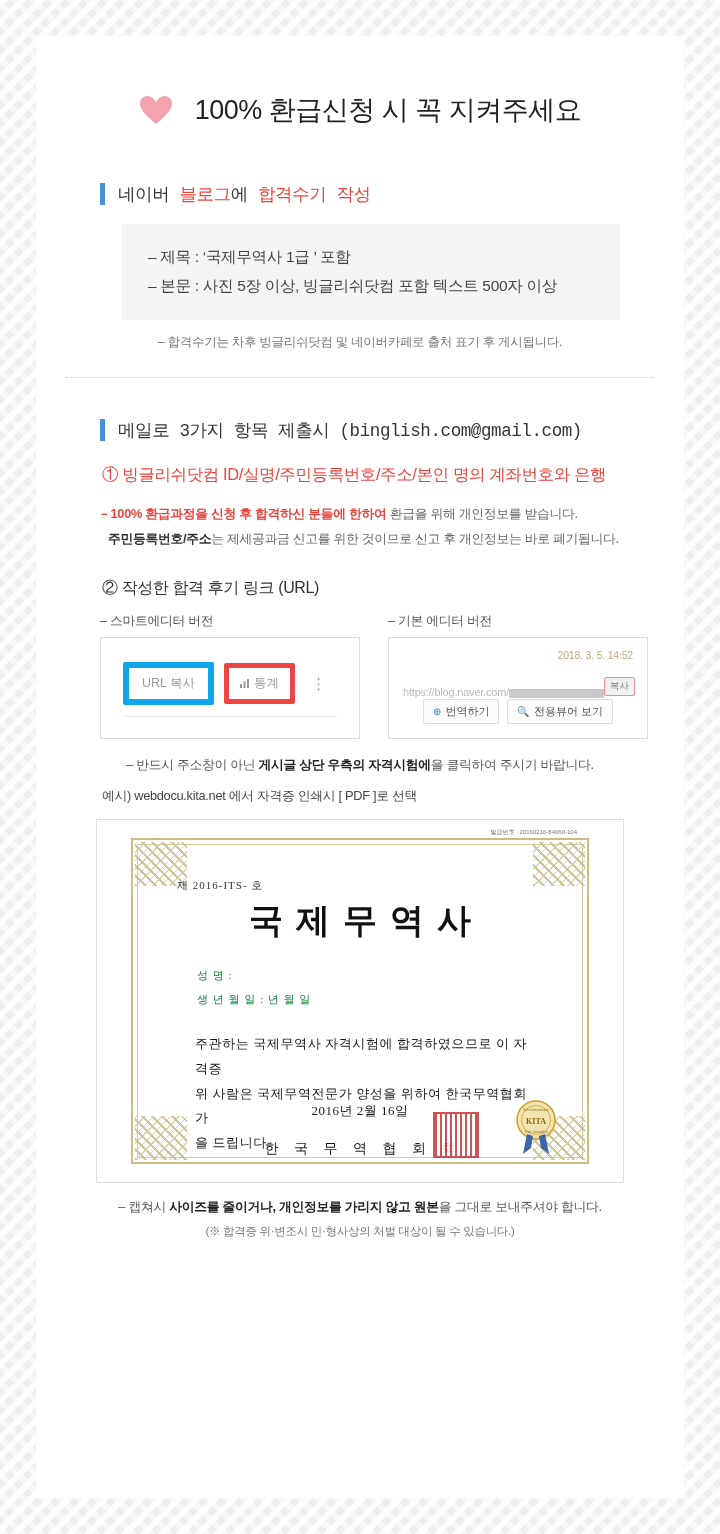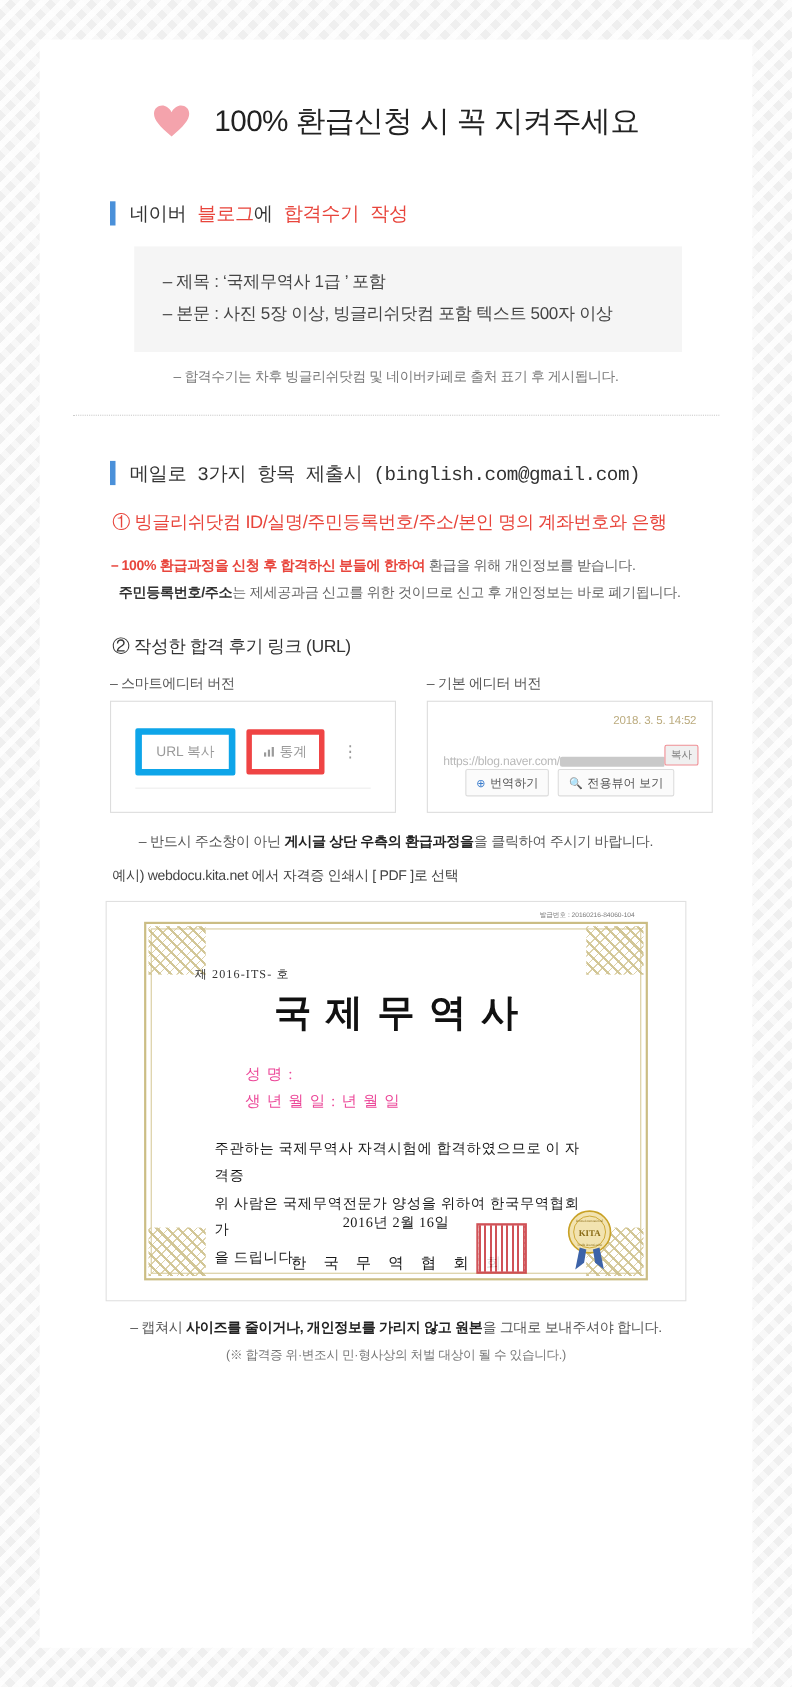--- a/index.html
+++ b/index.html
@@ -311,24 +311,24 @@
     text-align: center;
     font-family: "Liberation Serif", serif;
     font-size: 34px;
     letter-spacing: 13px;
     color: #111111;
     font-weight: bold;
     text-indent: 13px;
   }
   .cert-field {
     position: absolute;
-    left: 90px;
+    left: 64px;
     font-family: "Liberation Serif", serif;
-    font-size: 14px;
-    color: #ec4899;
+    font-size: 11px;
+    color: #15803d;
     letter-spacing: 1px;
   }
   .cert-f1 { top: 128px; }
   .cert-f2 { top: 152px; }
   .cert-body {
     position: absolute;
     left: 62px;
     right: 56px;
     top: 192px;
     font-family: "Liberation Serif", serif;
@@ -489,21 +489,21 @@
           <span class="bs-btn">
             <span class="gi">🔍</span>
             <span>전용뷰어 보기</span>
           </span>
         </div>
       </div>
     </div>
 
   </div>
 
-  <div class="note-center"><span>– 반드시 주소창이 아닌 </span><b>게시글 상단 우측의 환급과정을</b><span>을 클릭하여 주시기 바랍니다.</span></div>
+  <div class="note-center"><span>– 반드시 주소창이 아닌 </span><b>게시글 상단 우측의 자격시험에</b><span>을 클릭하여 주시기 바랍니다.</span></div>
 
   <div class="example-line">예시) webdocu.kita.net 에서 자격증 인쇄시 [ PDF ]로 선택</div>
 
   <div class="cert-wrap">
     <div class="cert-inner">
       <div class="corner c-tl"></div>
       <div class="corner c-tr"></div>
       <div class="corner c-bl"></div>
       <div class="corner c-br"></div>
 

